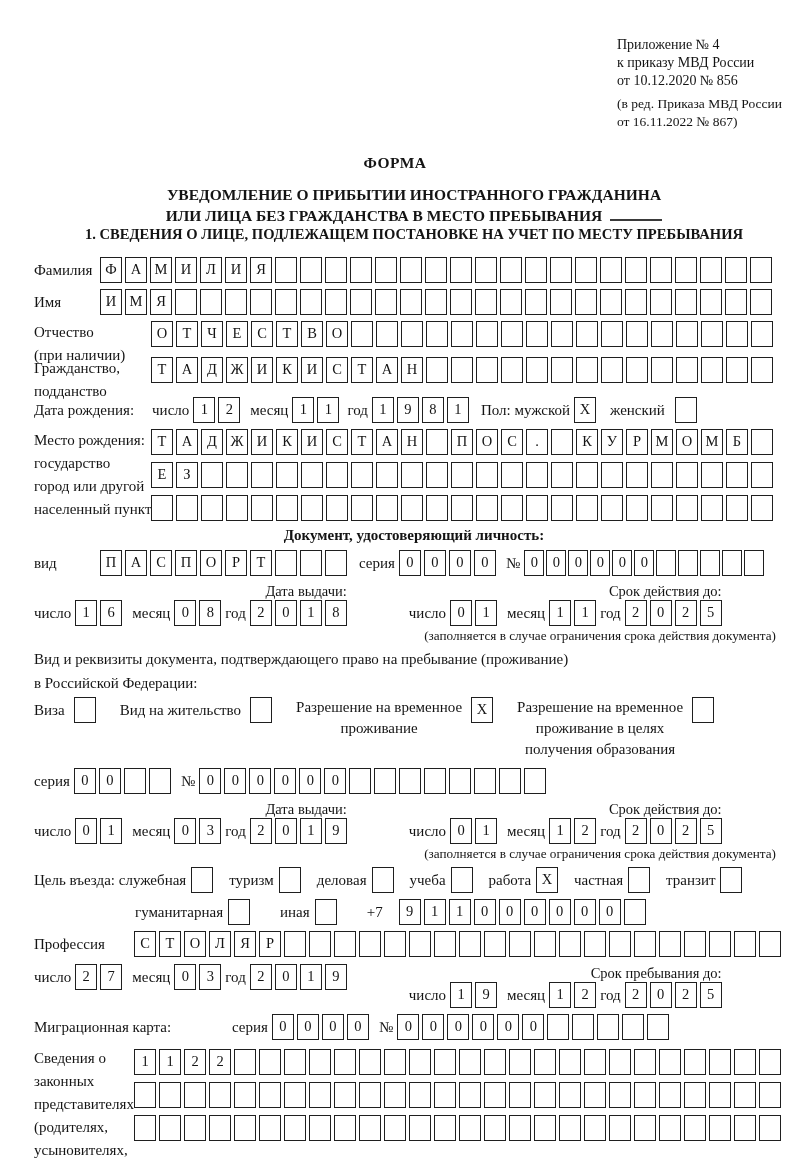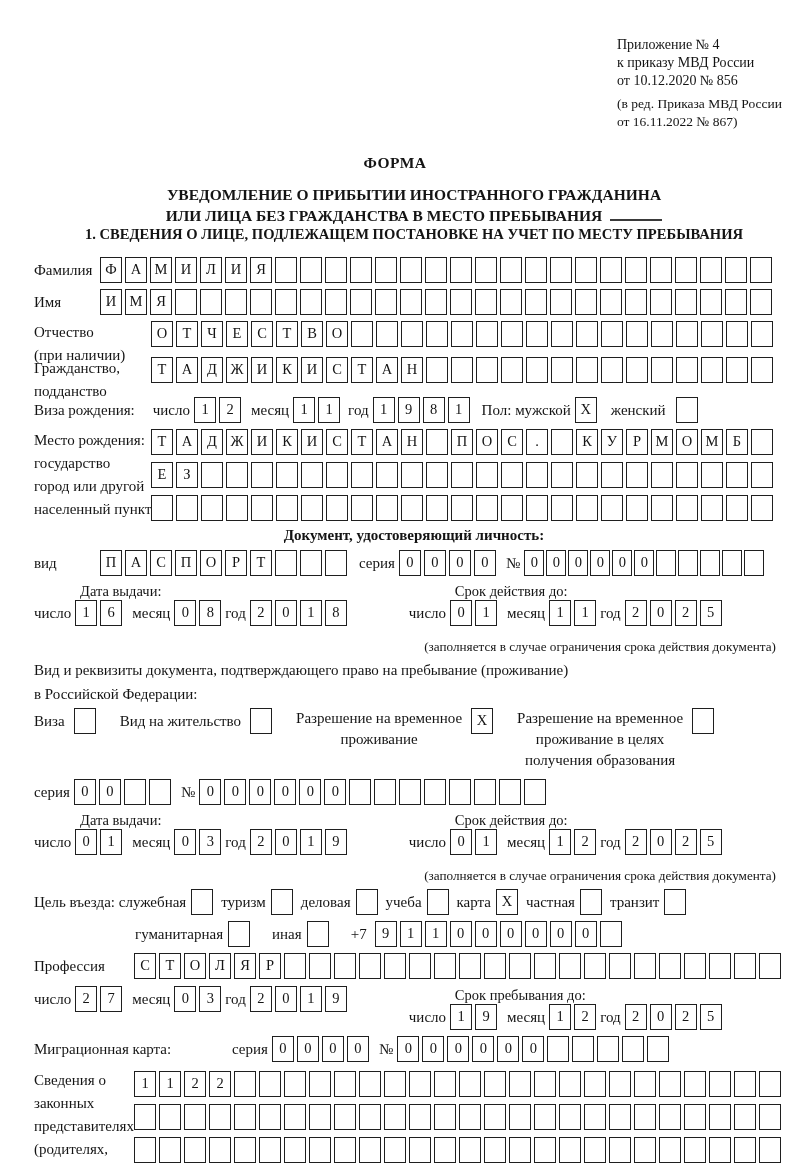--- a/index.html
+++ b/index.html
@@ -24,32 +24,32 @@
     width:22px;height:26px;box-sizing:border-box;border:1.8px solid #1f1f1f;
     font-size:14.5px;line-height:22px;text-align:center;flex:0 0 auto;background:#fff;
   }
   .cells-sm{gap:2px;}
   .cells-sm .cell{width:20px;}
   .stack{display:flex;flex-direction:column;gap:7px;}
   .center-bold{text-align:center;font-weight:bold;font-size:15px;margin:2px 0 6px 0;}
 
   .dates{margin-bottom:5px;}
   .dgs{display:flex;}
-  .dg-head{font-size:14.5px;text-align:left;padding-left:46px;line-height:18px;}
+  .dg-head{font-size:14.5px;text-align:right;padding-left:46px;line-height:18px;}
   .dg-row{display:flex;gap:4px;align-items:flex-start;}
   .dg2{margin-left:62px;}
-  .note{font-size:13.2px;text-align:right;padding-right:18px;margin-top:12px;line-height:17px;}
+  .note{font-size:13.2px;text-align:right;padding-right:18px;margin-top:1px;line-height:17px;}
 
   .intro{line-height:20px;margin-bottom:4px;}
   .opts{display:flex;align-items:flex-start;gap:24px;margin-bottom:8px;margin-top:2px;}
   .opt{display:flex;gap:9px;align-items:flex-start;}
   .opt .txt{text-align:center;line-height:21px;}
   .opt .single{line-height:26px;}
   .pair{display:flex;gap:5px;align-items:flex-start;}
-  .purpose-row{display:flex;gap:8px;align-items:flex-start;margin-bottom:6px;}
+  .purpose-row{display:flex;gap:16px;align-items:flex-start;margin-bottom:6px;}
   .mt2{margin-top:2px;}
 </style>
 </head>
 <body>
 
 <div class="annex">
   <div>Приложение № 4</div>
   <div>к приказу МВД России</div>
   <div>от 10.12.2020 № 856</div>
   <div class="edition">
@@ -195,21 +195,21 @@
       <div class="cell"></div>
       <div class="cell"></div>
       <div class="cell"></div>
       <div class="cell"></div>
       <div class="cell"></div>
       <div class="cell"></div>
     </div>
 </div>
 
 <div class="row">
-  <div class="lbl">Виза рождения:</div>
+  <div class="lbl">Дата рождения:</div>
   <div class="lbl" style="margin-left:14px">число</div>
   <div class="cells">
       <div class="cell">1</div>
       <div class="cell">2</div>
     </div>
   <div class="lbl" style="margin-left:6px">месяц</div>
   <div class="cells">
       <div class="cell">1</div>
       <div class="cell">1</div>
     </div>
@@ -524,21 +524,21 @@
   </div>
   <div class="pair">
     <span class="lbl">деловая</span>
     <span class="cb"></span>
   </div>
   <div class="pair">
     <span class="lbl">учеба</span>
     <span class="cb"></span>
   </div>
   <div class="pair">
-    <span class="lbl">карта</span>
+    <span class="lbl">работа</span>
     <span class="cb">X</span>
   </div>
   <div class="pair">
     <span class="lbl">частная</span>
     <span class="cb"></span>
   </div>
   <div class="pair">
     <span class="lbl">транзит</span>
     <span class="cb"></span>
   </div>

